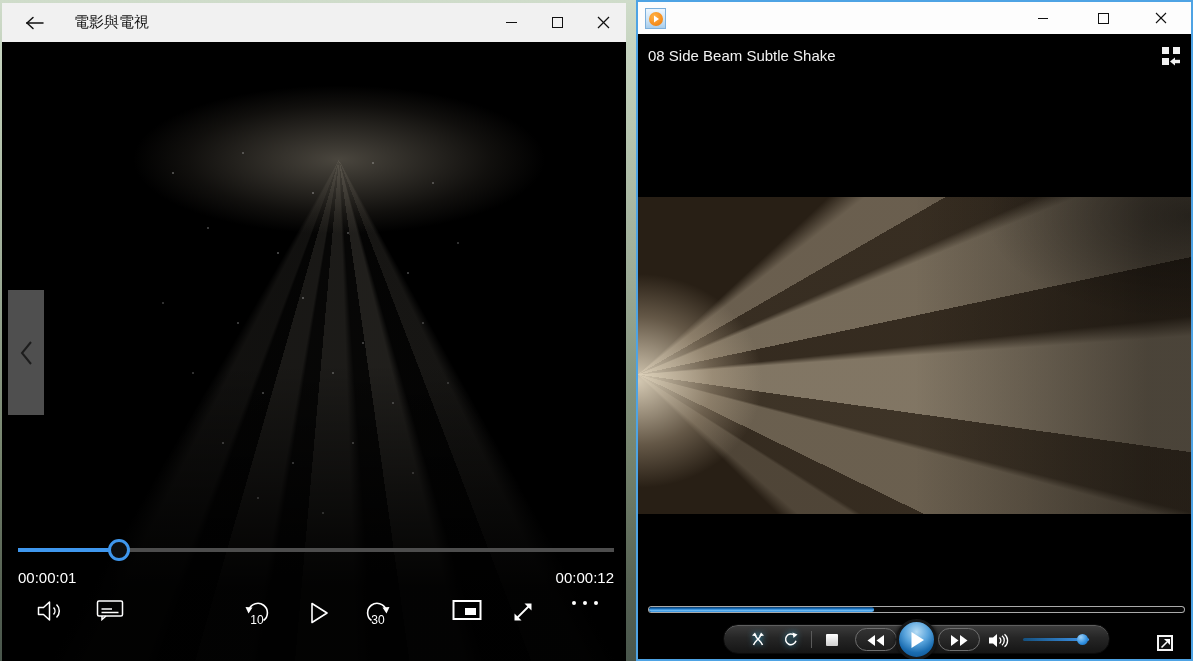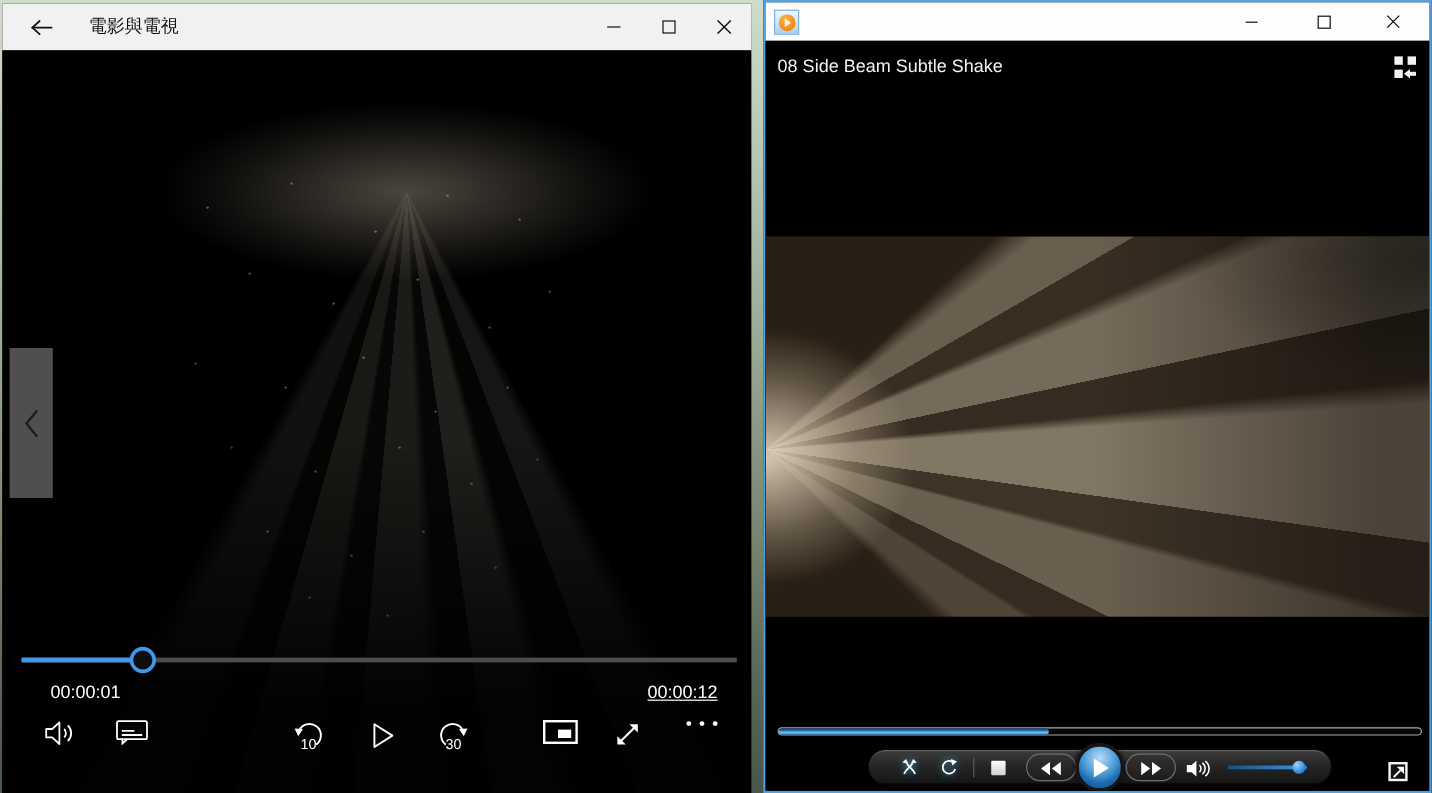--- a/index.html
+++ b/index.html
@@ -48,22 +48,22 @@
       390px 360px rgba(255,255,255,.25), 445px 340px rgba(255,255,255,.2), 220px 400px rgba(255,255,255,.25),
       290px 420px rgba(255,255,255,.25), 350px 400px rgba(255,255,255,.25), 410px 430px rgba(255,255,255,.2),
       255px 455px rgba(255,255,255,.2), 320px 470px rgba(255,255,255,.2);
   }
   #mtv-panel-toggle { left:6px; top:287px; width:36px; height:125px; background:rgba(128,128,128,0.62);
     display:flex; align-items:center; justify-content:center; cursor:pointer; }
 
   #mtv-track { left:16px; top:545px; width:596px; height:4px; background:#4d4d4d; }
   #mtv-fill { left:0; top:0; height:4px; background:#3f97ee; }
   #mtv-thumb { right:-11px; top:-9px; width:22px; height:22px; border-radius:50%; border:3px solid #3f97ee; background:#0d0f11; cursor:pointer; }
-  .mtv-time { top:566px; font-size:15px; color:#fff;margin-left:24px; }
-  #mtv-time-left { left:16px; } #mtv-time-right { right:28px;text-decoration:underline; }
+  .mtv-time { top:566px; font-size:15px; color:#fff; }
+  #mtv-time-left { left:16px; } #mtv-time-right { right:12px; }
 
   .mtv-ctl { top:596px; width:44px; height:40px; display:flex; justify-content:center; transform:translateX(-50%); cursor:pointer; }
   svg text { font-family:"Liberation Sans","DejaVu Sans",sans-serif; }
 
   
   #wmp { left:636px; top:0; width:557px; height:661px; background:#000; border:2px solid #4ea3e4; }
   #wmp-titlebar { left:0; top:0; width:553px; height:32px; background:#fdfdfd; }
   #wmp-appicon { left:7px; top:6px; width:21px; height:21px; border:1px solid #7db0dc;
     background:linear-gradient(180deg,#eef7ff 0%,#cde4f6 55%,#a8cdeb 100%); display:flex; align-items:center; justify-content:center; }
   #wmp-appicon .orb { width:14px; height:14px; border-radius:50%; background:radial-gradient(circle at 38% 32%,#ffb347,#f78f1e 60%,#e2770a); display:flex; align-items:center; justify-content:center; }

